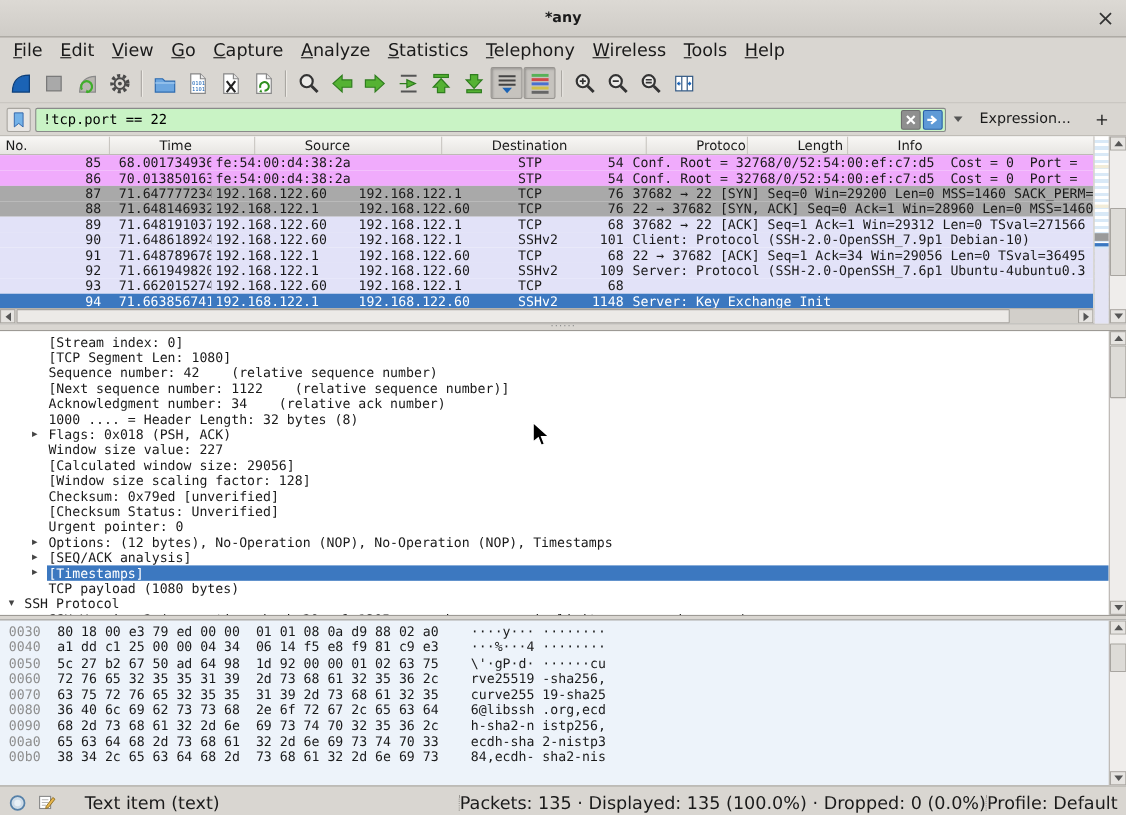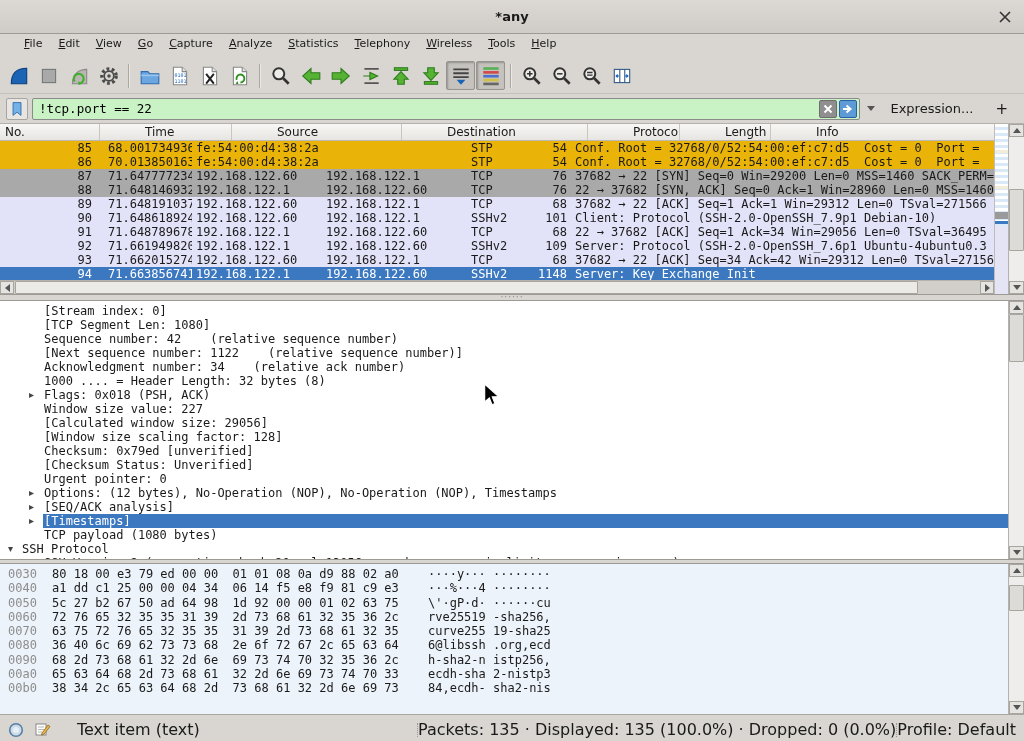--- a/index.html
+++ b/index.html
@@ -8,22 +8,22 @@
     position:relative; width:1024px; height:741px; overflow:hidden;
     background:var(--chrome_bg); font-family:"DejaVu Sans", sans-serif;
     color:#1a1a1a;
   }
   
   .titlebar{ height:34px; display:flex; align-items:center; justify-content:center;
     background:linear-gradient(#dcd9d4,#cfccc7); border-bottom:1px solid #9d9a95; position:relative;}
   .titlebar .title{ font-weight:bold; font-size:13px; }
   .win-close{ position:absolute; right:12px; top:10px; width:14px; height:14px; cursor:default; }
   
-  .menubar{ height:24px; display:flex; align-items:flex-start; padding-left:16px;
-    background:var(--chrome_bg); font-size:11px; }
+  .menubar{ height:24px; display:flex; align-items:flex-end; padding-left:4px;
+    background:var(--chrome_bg); font-size:16px; }
   .menu-item{ display:inline-block; padding:3px 8px; white-space:pre; }
   .menu-item::first-letter{ text-decoration:underline; }
   
   .toolbar{ height:36px; display:flex; align-items:center; padding-left:4px; gap:1px;
     background:var(--chrome_bg); border-bottom:1px solid #c4c1bc;}
   .tbtn{ width:29px; height:29px; display:flex; align-items:center; justify-content:center;
     border:1px solid transparent; border-radius:2px; }
   .tbtn.pressed{ background:#c6c3be; border:1px solid #979490; box-shadow:inset 1px 1px 2px rgba(0,0,0,.25); }
   .tsep{ width:2px; height:24px; margin:0 4px; border-left:1px solid #aaa7a2; border-right:1px solid #ece9e4; }
   
@@ -51,21 +51,21 @@
   .plist-rows{ flex:1; overflow:hidden; font-family:"DejaVu Sans Mono", monospace; font-size:12px;}
   .prow{ height:14px; line-height:14px; display:flex; white-space:pre; }
   .prow span{ overflow:hidden; }
   .c-no{ width:100px; text-align:right; padding-right:8px; flex:none;}
   .c-time{ width:92px; padding-left:8px; flex:none;}
   .c-src{ width:130px; padding-left:4px; flex:none;}
   .c-dst{ width:146px; padding-left:4px; flex:none;}
   .c-proto{ width:52px; padding-left:3px; flex:none;}
   .c-len{ width:51px; text-align:right; padding-right:4px; flex:none;}
   .c-info{ flex:1; padding-left:4px;}
-  .prow.default{ background:#eab308; }
+  .prow.default{ background:#f0abfc; }
   .prow.syn-gray{ background:var(--row_gray); }
   .prow.ssh-lavender{ background:var(--row_lavender); }
   .prow.selected{ background:var(--selected_blue); color:#fff; }
   .hscroll{ height:14px; background:#d2cfca; border-top:1px solid #b5b2ad; position:relative;}
   .hs-arrow{ position:absolute; top:0; width:14px; height:13px; background:#e6e4e1; border:1px solid #a8a5a0;
     display:flex; align-items:center; justify-content:center;}
   .hs-thumb{ position:absolute; left:15px; top:0; width:903px; height:13px; background:#eceae7;
     border:1px solid #a8a5a0; border-radius:1px;}
   .minimap{ width:14px; flex:none; border-left:1px solid #c0bdb8;
     background:
@@ -323,21 +323,21 @@
       </div>
       <div class="plist-rows">
         <div class="prow default"><span class="c-no">85</span><span class="c-time">68.001734936</span><span class="c-src">fe:54:00:d4:38:2a</span><span class="c-dst"></span><span class="c-proto">STP</span><span class="c-len">54</span><span class="c-info">Conf. Root = 32768/0/52:54:00:ef:c7:d5  Cost = 0  Port = </span></div>
         <div class="prow default"><span class="c-no">86</span><span class="c-time">70.013850163</span><span class="c-src">fe:54:00:d4:38:2a</span><span class="c-dst"></span><span class="c-proto">STP</span><span class="c-len">54</span><span class="c-info">Conf. Root = 32768/0/52:54:00:ef:c7:d5  Cost = 0  Port = </span></div>
         <div class="prow syn-gray"><span class="c-no">87</span><span class="c-time">71.647777234</span><span class="c-src">192.168.122.60</span><span class="c-dst">192.168.122.1</span><span class="c-proto">TCP</span><span class="c-len">76</span><span class="c-info">37682 → 22 [SYN] Seq=0 Win=29200 Len=0 MSS=1460 SACK_PERM=1</span></div>
         <div class="prow syn-gray"><span class="c-no">88</span><span class="c-time">71.648146932</span><span class="c-src">192.168.122.1</span><span class="c-dst">192.168.122.60</span><span class="c-proto">TCP</span><span class="c-len">76</span><span class="c-info">22 → 37682 [SYN, ACK] Seq=0 Ack=1 Win=28960 Len=0 MSS=1460</span></div>
         <div class="prow ssh-lavender"><span class="c-no">89</span><span class="c-time">71.648191037</span><span class="c-src">192.168.122.60</span><span class="c-dst">192.168.122.1</span><span class="c-proto">TCP</span><span class="c-len">68</span><span class="c-info">37682 → 22 [ACK] Seq=1 Ack=1 Win=29312 Len=0 TSval=271566</span></div>
         <div class="prow ssh-lavender"><span class="c-no">90</span><span class="c-time">71.648618924</span><span class="c-src">192.168.122.60</span><span class="c-dst">192.168.122.1</span><span class="c-proto">SSHv2</span><span class="c-len">101</span><span class="c-info">Client: Protocol (SSH-2.0-OpenSSH_7.9p1 Debian-10)</span></div>
         <div class="prow ssh-lavender"><span class="c-no">91</span><span class="c-time">71.648789678</span><span class="c-src">192.168.122.1</span><span class="c-dst">192.168.122.60</span><span class="c-proto">TCP</span><span class="c-len">68</span><span class="c-info">22 → 37682 [ACK] Seq=1 Ack=34 Win=29056 Len=0 TSval=36495</span></div>
         <div class="prow ssh-lavender"><span class="c-no">92</span><span class="c-time">71.661949820</span><span class="c-src">192.168.122.1</span><span class="c-dst">192.168.122.60</span><span class="c-proto">SSHv2</span><span class="c-len">109</span><span class="c-info">Server: Protocol (SSH-2.0-OpenSSH_7.6p1 Ubuntu-4ubuntu0.3</span></div>
-        <div class="prow ssh-lavender"><span class="c-no">93</span><span class="c-time">71.662015274</span><span class="c-src">192.168.122.60</span><span class="c-dst">192.168.122.1</span><span class="c-proto">TCP</span><span class="c-len">68</span><span class="c-info">37682 → 22 [ACK] Seq=34 Ack=42 Win=29312 Len=0 TSval=27156</span></div>
+        <div class="prow ssh-lavender"><span class="c-no">93</span><span class="c-time">71.662015274</span><span class="c-src">192.168.122.60</span><span class="c-dst">192.168.122.1</span><span class="c-proto">TCP</span><span class="c-len">68</span></div>
         <div class="prow selected"><span class="c-no">94</span><span class="c-time">71.663856741</span><span class="c-src">192.168.122.1</span><span class="c-dst">192.168.122.60</span><span class="c-proto">SSHv2</span><span class="c-len">1148</span><span class="c-info">Server: Key Exchange Init</span></div>
       </div>
       <div class="hscroll">
         <div class="hs-arrow" style="left:0">
             <div class="tri-left-s"></div>
           </div>
         <div class="hs-thumb"></div>
         <div class="hs-arrow" style="right:0">
             <div class="tri-right-s"></div>
           </div>

